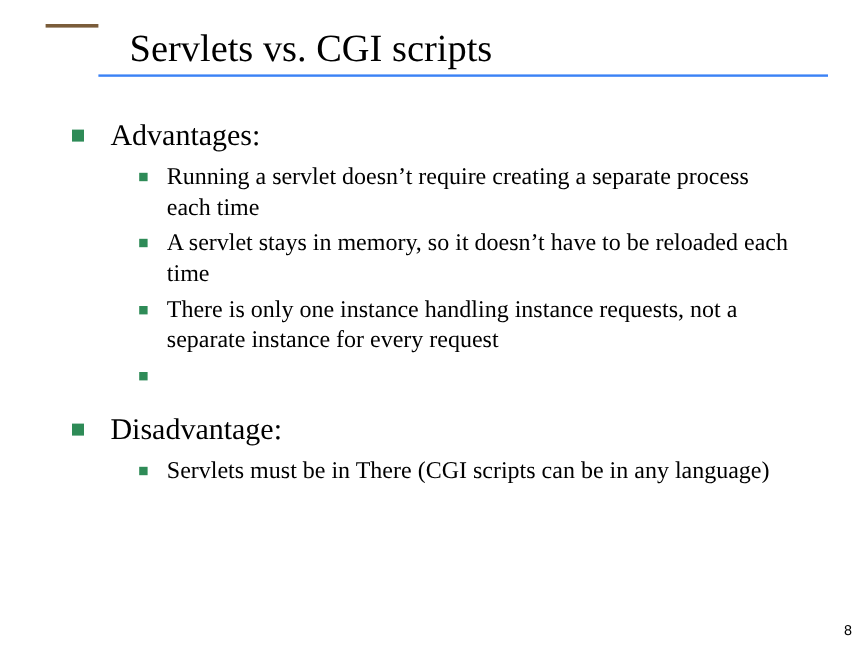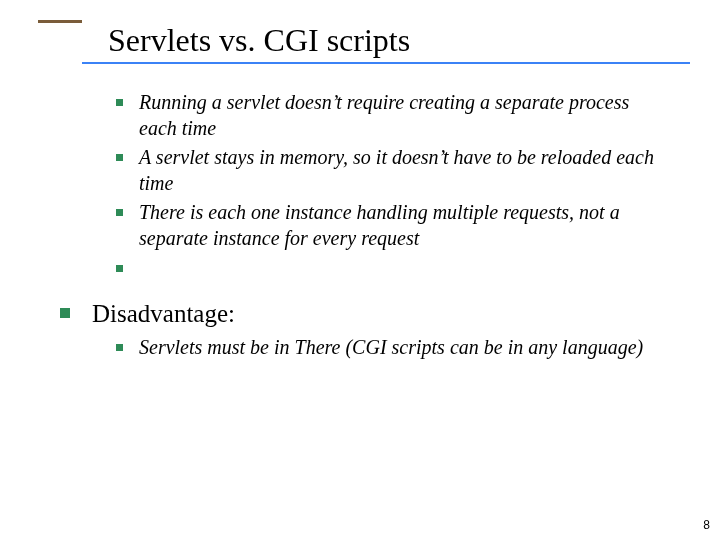--- a/index.html
+++ b/index.html
@@ -63,21 +63,20 @@
     margin-top: 10px;
     margin-right: 22px;
   }
   .lvl1 .text {
     font-size: 25px;
     line-height: 1.25;
   }
   .lvl2-group {
     margin-left: 56px;
     margin-top: 4px;
-    font-style: italic;
   }
   .lvl2 {
     display: flex;
     align-items: flex-start;
     margin-bottom: 4px;
   }
   .lvl2 .bullet {
     width: 7px;
     height: 7px;
     background: #2e8b57;
@@ -108,32 +107,36 @@
 
   <div class="title-wrap">
     <div class="title-rule"></div>
     <div class="title-underline">
       <div class="title">Servlets vs. CGI scripts</div>
     </div>
   </div>
 
   <div class="body">
 
+    <div class="lvl1">
+      <div class="bullet"></div>
+      <div class="text">Advantages:</div>
+    </div>
     <div class="lvl2-group">
       <div class="lvl2">
         <div class="bullet"></div>
         <div class="text">Running a servlet doesn’t require creating a separate process each time</div>
       </div>
       <div class="lvl2">
         <div class="bullet"></div>
         <div class="text">A servlet stays in memory, so it doesn’t have to be reloaded each time</div>
       </div>
       <div class="lvl2">
         <div class="bullet"></div>
-        <div class="text">There is each one instance handling multiple requests, not a separate instance for every request</div>
+        <div class="text">There is only one instance handling instance requests, not a separate instance for every request</div>
       </div>
       <div class="lvl2">
         <div class="bullet"></div>
       </div>
     </div>
 
     <div class="gap"></div>
 
     <div class="lvl1">
       <div class="bullet"></div>

